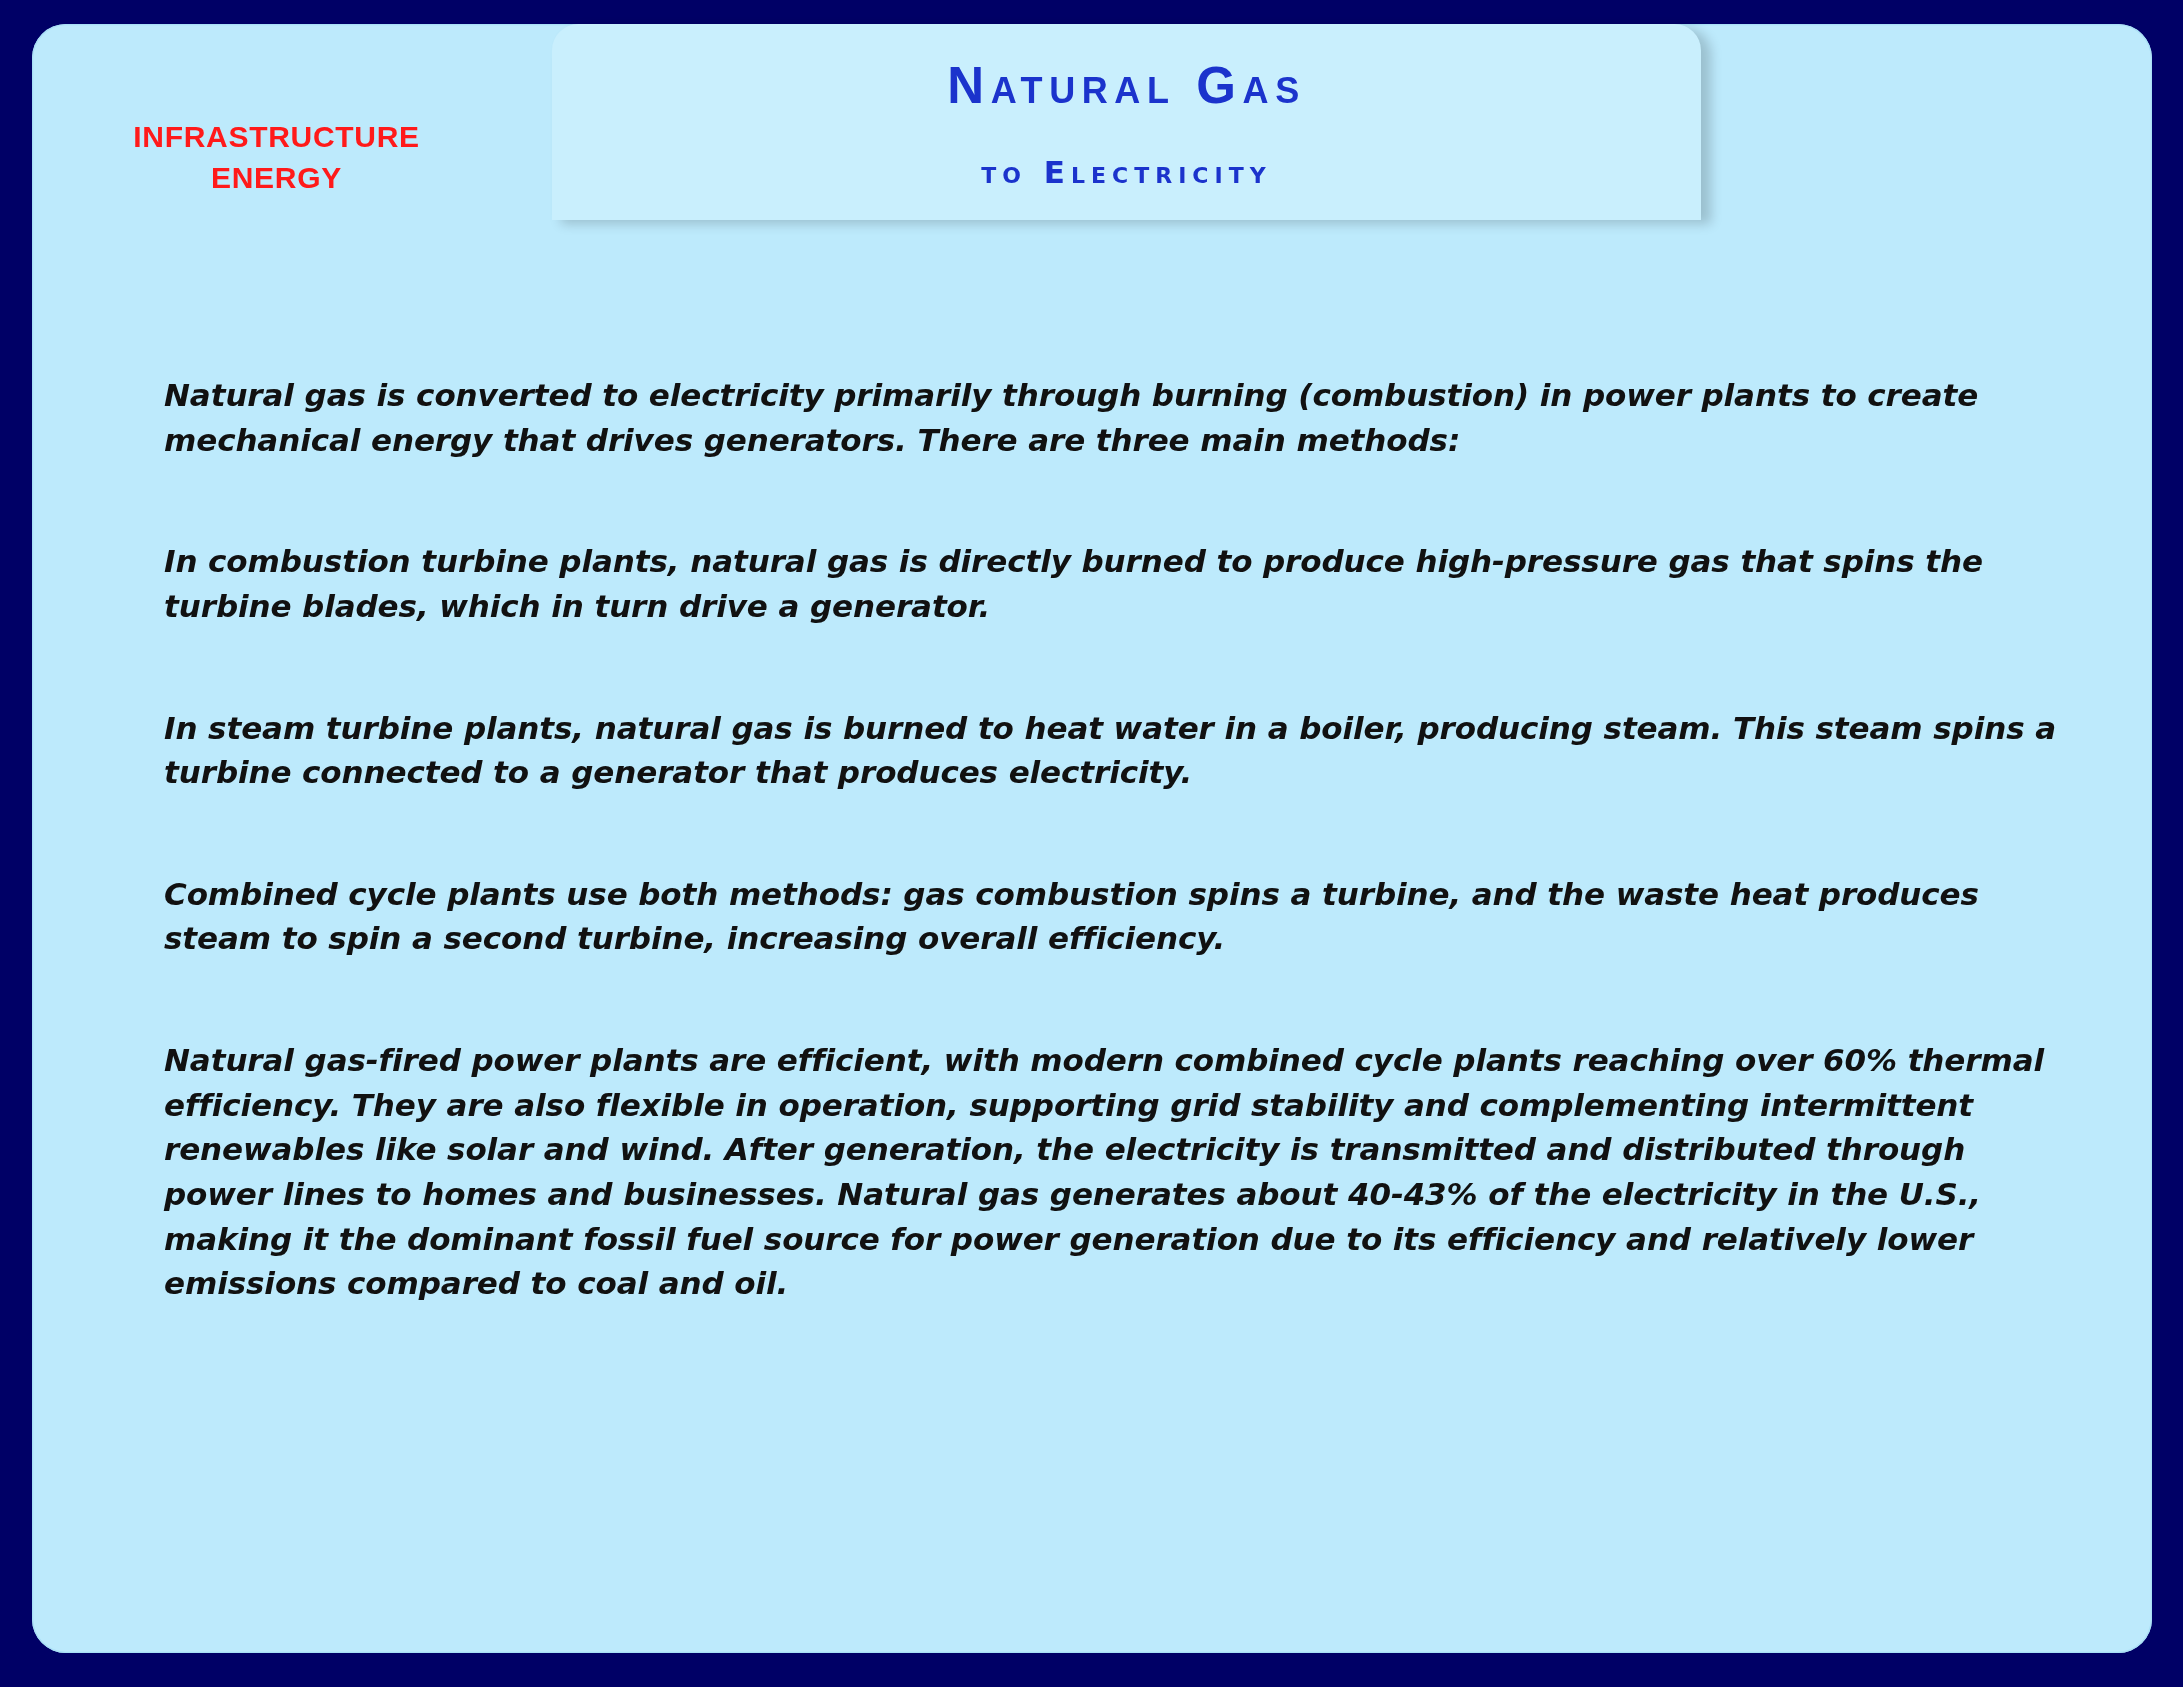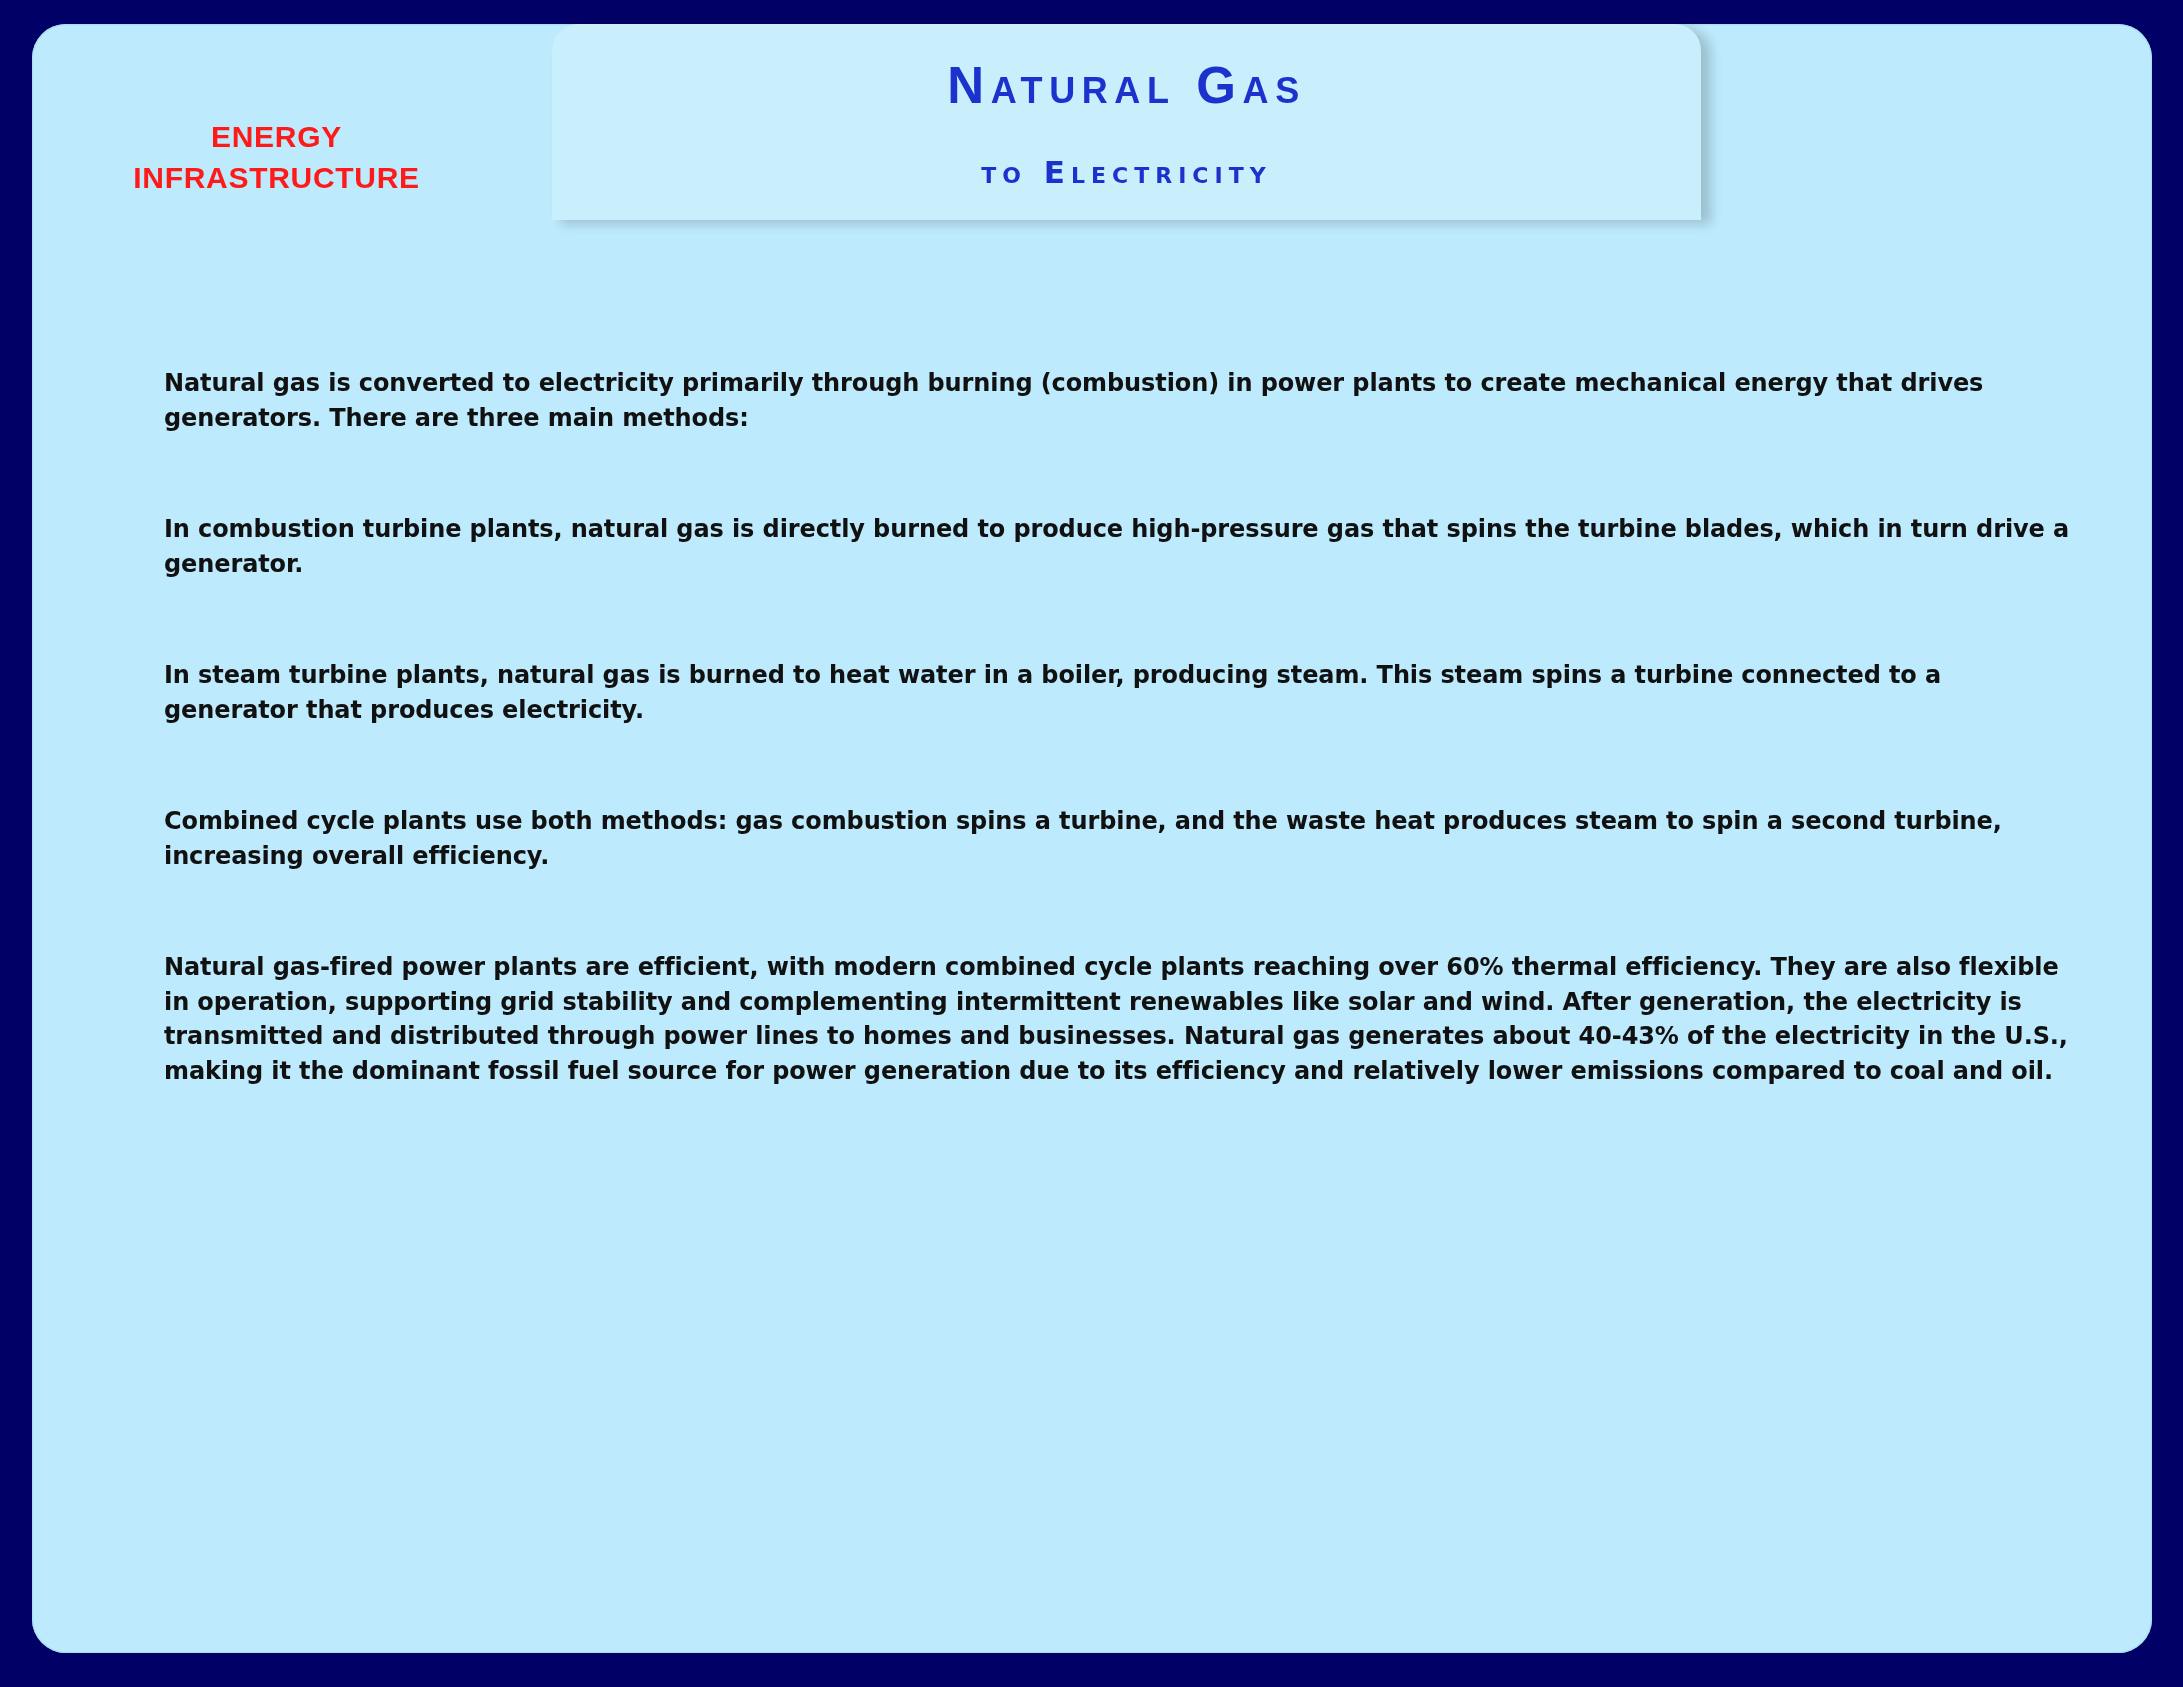--- a/index.html
+++ b/index.html
@@ -91,37 +91,38 @@
   .body-area {
     position: absolute;
     left: 132px;
     top: 318px;
     width: 1919px;
     height: 1191px;
   }
 
   .para {
     font-family: "DejaVu Sans", sans-serif;
-    font-size: 24px;
+    font-size: 31px;
     line-height: 1.44;
     color: #111111;
     margin-bottom: 77px;
+    font-style: italic;
     font-weight: 600;
     letter-spacing: -0.1px;
   }
   .para:last-child { margin-bottom: 8px; }
 </style>
 </head>
 <body>
 
 <div class="slide">
 
   <div class="corner-tag corner-left">
+    <div>INFRASTRUCTURE</div>
     <div>ENERGY</div>
-    <div>INFRASTRUCTURE</div>
   </div>
 
 
   <div class="title-tab">
     <div class="title-main">Natural Gas</div>
     <div class="title-sub">to Electricity</div>
   </div>
 
   <div class="body-area">
     <p class="para">Natural gas is converted to electricity primarily through burning (combustion) in power plants to create mechanical energy that drives generators. There are three main methods:</p>

